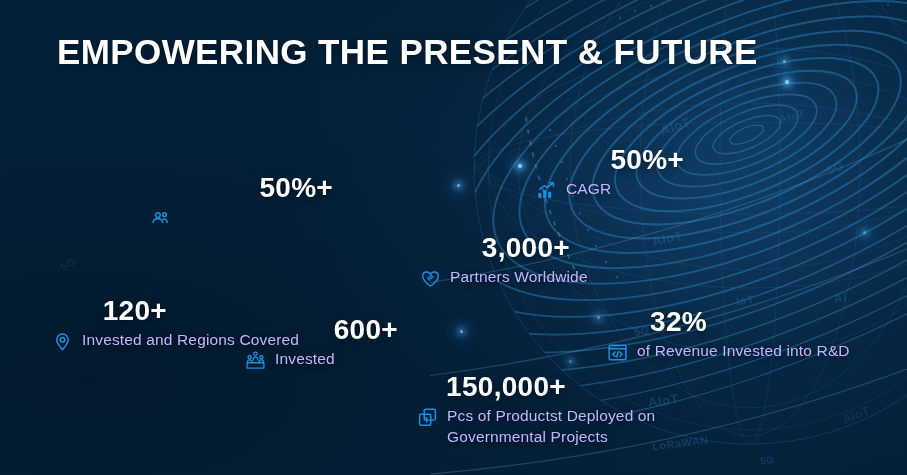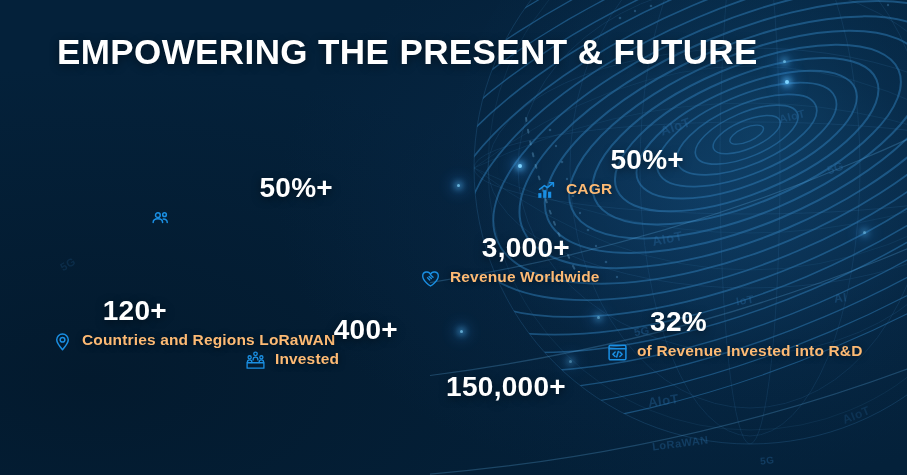--- a/index.html
+++ b/index.html
@@ -58,23 +58,23 @@
     font-size:28px;
     font-weight:700;
     letter-spacing:.3px;
     line-height:1.05;
     text-align:right;
     text-shadow:0 2px 9px rgba(0,0,0,.5);
     white-space:nowrap;
   }
   .stat .row { display:flex; align-items:flex-start; gap:9px; margin-top:5px; }
   .stat .label {
-    color:#fdba74;
+    color:#c4b5fd;
     font-size:15.5px;
-    font-weight:700;
+    font-weight:400;
     line-height:1.32;
     letter-spacing:.15px;
     white-space:pre-line;
     text-shadow:0 1px 6px rgba(0,0,0,.5);
   }
   .ico { flex:0 0 auto; width:21px; height:21px; margin-top:1px; display:block; }
   .ico svg { width:100%; height:100%; display:block; }
 
   
   #stat-staff    { left:150px; top:173px; }
@@ -266,39 +266,39 @@
 
   <div class="stat" id="stat-countries">
     <div class="value">120+</div>
     <div class="row">
       <span class="ico">
         <svg viewBox="0 0 24 24" fill="none" stroke="#1a8fe3" stroke-width="1.7" stroke-linecap="round" stroke-linejoin="round">
           <path d="M12 21.4c4.4-5 6.6-8.3 6.6-11.3A6.6 6.6 0 0 0 5.4 10.1c0 3 2.2 6.3 6.6 11.3z"></path>
           <circle cx="12" cy="10" r="2.7"></circle>
         </svg>
       </span>
-      <span class="label">Countries and Regions LoRaWAN</span>
+      <span class="label">Invested and Regions Covered</span>
     </div>
   </div>
 
   <div class="stat" id="stat-partners">
     <div class="value">3,000+</div>
     <div class="row">
       <span class="ico">
         <svg viewBox="0 0 24 24" fill="none" stroke="#1a8fe3" stroke-width="1.6" stroke-linecap="round" stroke-linejoin="round">
           <path d="M12 20.6S3.1 15.2 3.1 9.2a4.6 4.6 0 0 1 8.9-1.7 4.6 4.6 0 0 1 8.9 1.7c0 6-8.9 11.4-8.9 11.4z"></path>
           <path d="M8.6 11.2l2.5 2.4M10.4 9.6l2.6 2.5M12.4 8.3l2.5 2.4"></path>
         </svg>
       </span>
-      <span class="label">Revenue Worldwide</span>
+      <span class="label">Partners Worldwide</span>
     </div>
   </div>
 
   <div class="stat" id="stat-employees">
-    <div class="value">400+</div>
+    <div class="value">600+</div>
     <div class="row">
       <span class="ico">
         <svg viewBox="0 0 24 24" fill="none" stroke="#1a8fe3" stroke-width="1.5" stroke-linecap="round" stroke-linejoin="round">
           <circle cx="12" cy="4.4" r="2"></circle>
           <path d="M9.2 11.4c0-1.9 1.2-3.2 2.8-3.2s2.8 1.3 2.8 3.2"></path>
           <circle cx="5.3" cy="8.4" r="1.8"></circle>
           <path d="M2.7 14.3c0-1.8 1.1-3 2.6-3s2.6 1.2 2.6 3"></path>
           <circle cx="18.7" cy="8.4" r="1.8"></circle>
           <path d="M16.1 14.3c0-1.8 1.1-3 2.6-3s2.6 1.2 2.6 3"></path>
           <path d="M2.4 14.6h19.2v6.2H2.4z"></path>
@@ -317,15 +317,26 @@
           <path d="M2.4 7.8h19.2"></path>
           <path d="M9.3 11.4 6.7 14l2.6 2.6M14.7 11.4 17.3 14l-2.6 2.6M12.9 10.8l-1.8 6.4"></path>
         </svg>
       </span>
       <span class="label">of Revenue Invested into R&amp;D</span>
     </div>
   </div>
 
   <div class="stat" id="stat-products">
     <div class="value">150,000+</div>
+    <div class="row">
+      <span class="ico">
+        <svg viewBox="0 0 24 24" fill="none" stroke="#1a8fe3" stroke-width="1.7" stroke-linecap="round" stroke-linejoin="round">
+          <rect x="8.2" y="2.6" width="12.8" height="12.4" rx="1.6"></rect>
+          <rect x="3" y="8.4" width="12.8" height="12.4" rx="1.6"></rect>
+          <path d="M8.9 12.6h2.2v4.4"></path>
+        </svg>
+      </span>
+      <span class="label">Pcs of Productst Deployed on
+Governmental Projects</span>
+    </div>
   </div>
 
 </div>
 
 </body></html>

